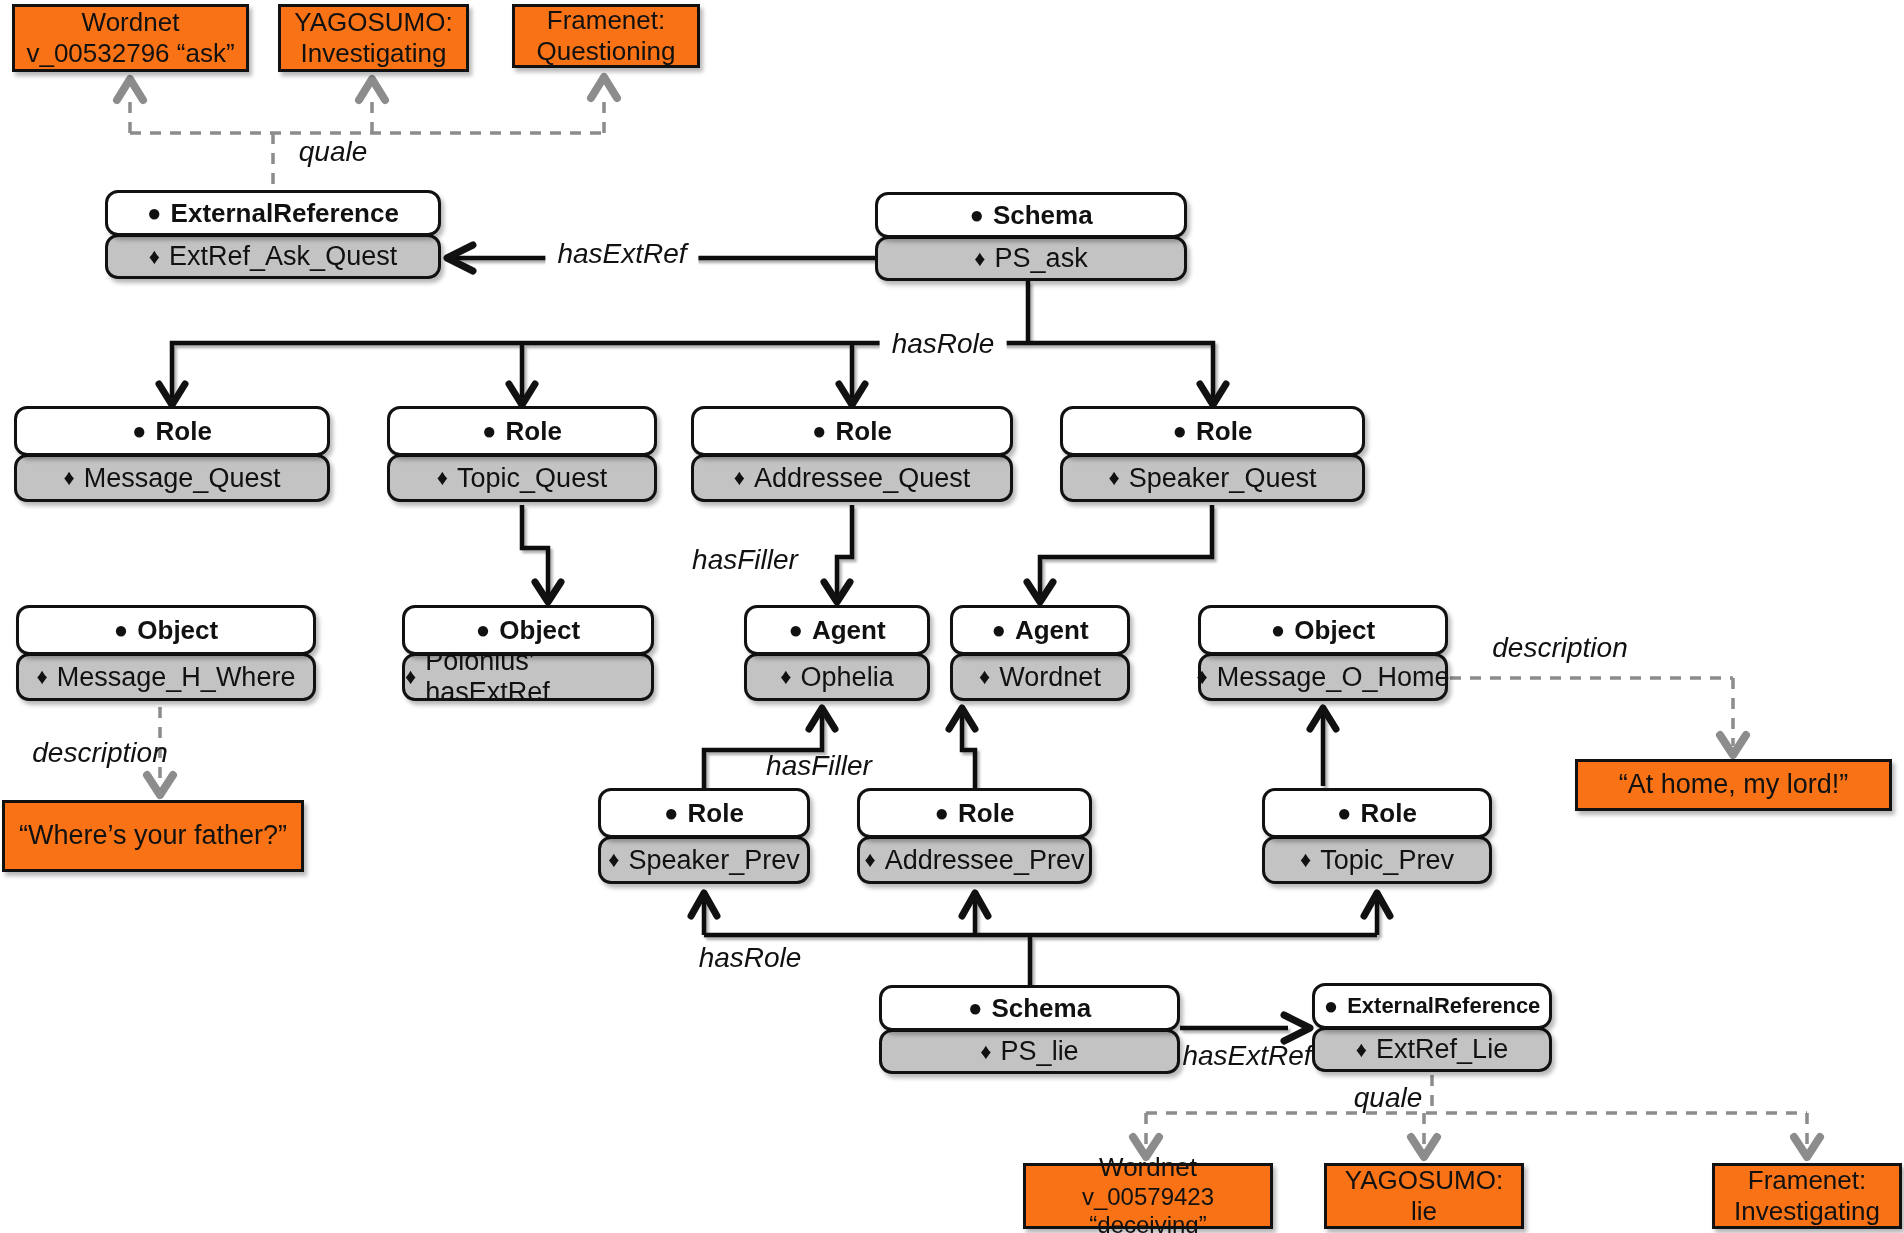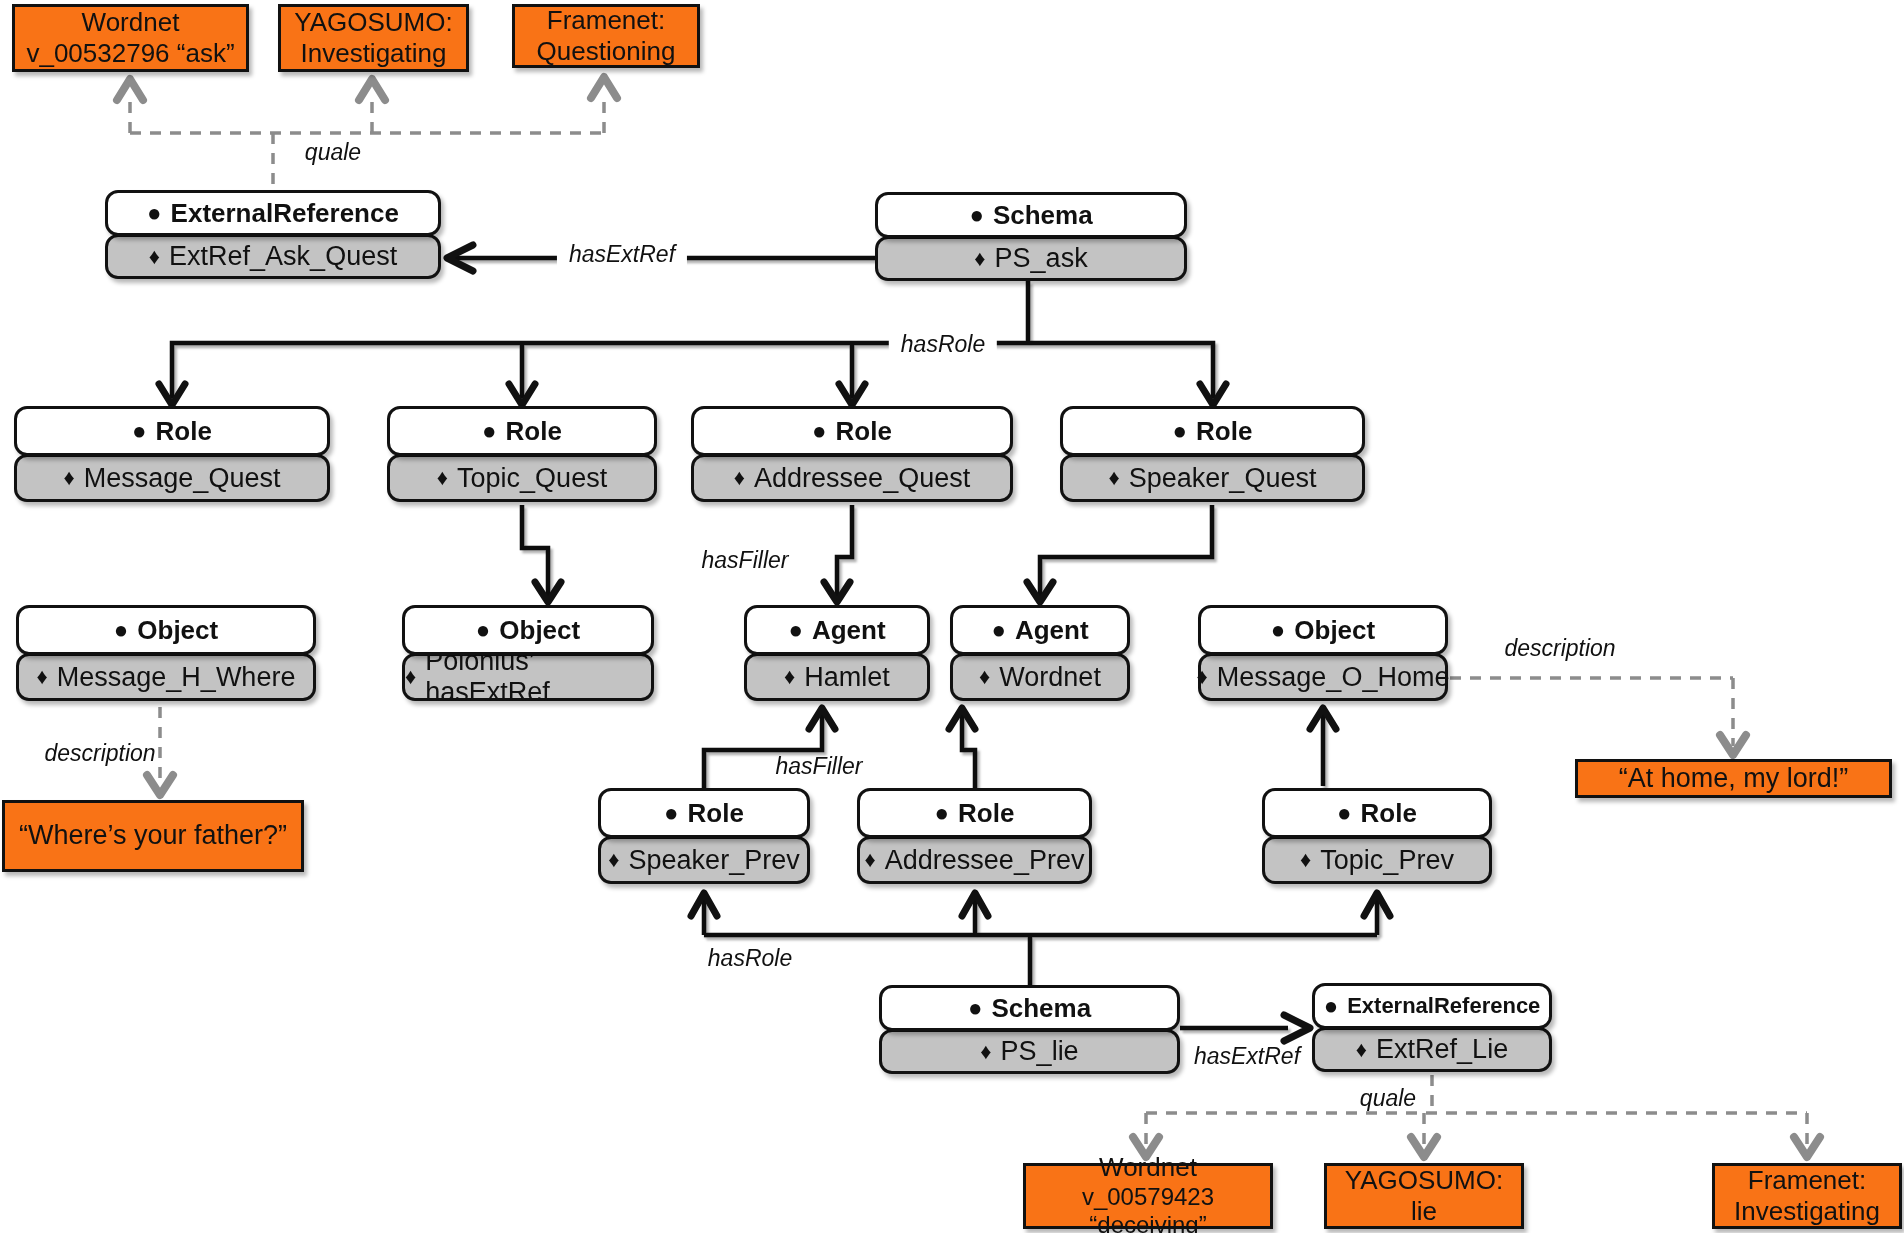--- a/index.html
+++ b/index.html
@@ -16,21 +16,21 @@
   .sm .ebody{height:45px;}
   .tighthead .ehead{font-size:22px;}
   .bull{font-size:24px;margin-right:9px;line-height:1;}
   .dia{font-size:22px;margin-right:9px;line-height:1;}
   .plain{position:absolute;z-index:2;box-sizing:border-box;border:3.5px solid #111;background:#f97316;
           display:flex;flex-direction:column;align-items:center;justify-content:center;
           font-size:26px;line-height:1.18;text-align:center;box-shadow:3px 4px 4px rgba(0,0,0,.28);}
   .plain .tight{font-size:24px;}
   .it{}
   .elabel{position:absolute;z-index:3;transform:translate(-50%,-50%);font-style:italic;
-          font-size:23px;white-space:nowrap;}
+          font-size:28px;white-space:nowrap;}
   .bg{background:#fff;padding:0 12px;}
 </style>
 </head>
 <body>
 
 <div id="canvas">
 
   <svg id="wires" width="1904" height="1233" viewBox="0 0 1904 1233">
     <defs>
       <filter id="sh" x="-5%" y="-5%" width="115%" height="115%">
@@ -183,21 +183,21 @@
         <span>Polonius’ hasExtRef</span>
       </div>
   </div>
   <div class="entity" style="left:744px;top:605px;width:186px">
     <div class="ehead">
         <span class="bull">●</span>
         <span>Agent</span>
       </div>
     <div class="ebody">
         <span class="dia">♦</span>
-        <span>Hamlet</span>
+        <span>Ophelia</span>
       </div>
   </div>
   <div class="entity" style="left:950px;top:605px;width:180px">
     <div class="ehead">
         <span class="bull">●</span>
         <span>Agent</span>
       </div>
     <div class="ebody">
         <span class="dia">♦</span>
         <span>Wordnet</span>
@@ -262,21 +262,21 @@
       </div>
     <div class="ebody">
         <span class="dia">♦</span>
         <span>ExtRef_Lie</span>
       </div>
   </div>
 
   <div class="plain" style="left:2px;top:800px;width:302px;height:72px;font-size:27px">
     <div>“Where’s your father?”</div>
   </div>
-  <div class="plain" style="left:1575px;top:759px;width:317px;height:39px;font-size:27px">
+  <div class="plain" style="left:1575px;top:759px;width:317px;height:52px;font-size:27px">
     <div>“At home, my lord!”</div>
   </div>
 
   <div class="plain" style="left:1023px;top:1163px;width:250px;height:66px">
     <div>Wordnet</div>
     <div class="tight">v_00579423 “deceiving”</div>
   </div>
   <div class="plain" style="left:1324px;top:1163px;width:200px;height:66px">
     <div>YAGOSUMO:</div>
     <div class="it">lie</div>

